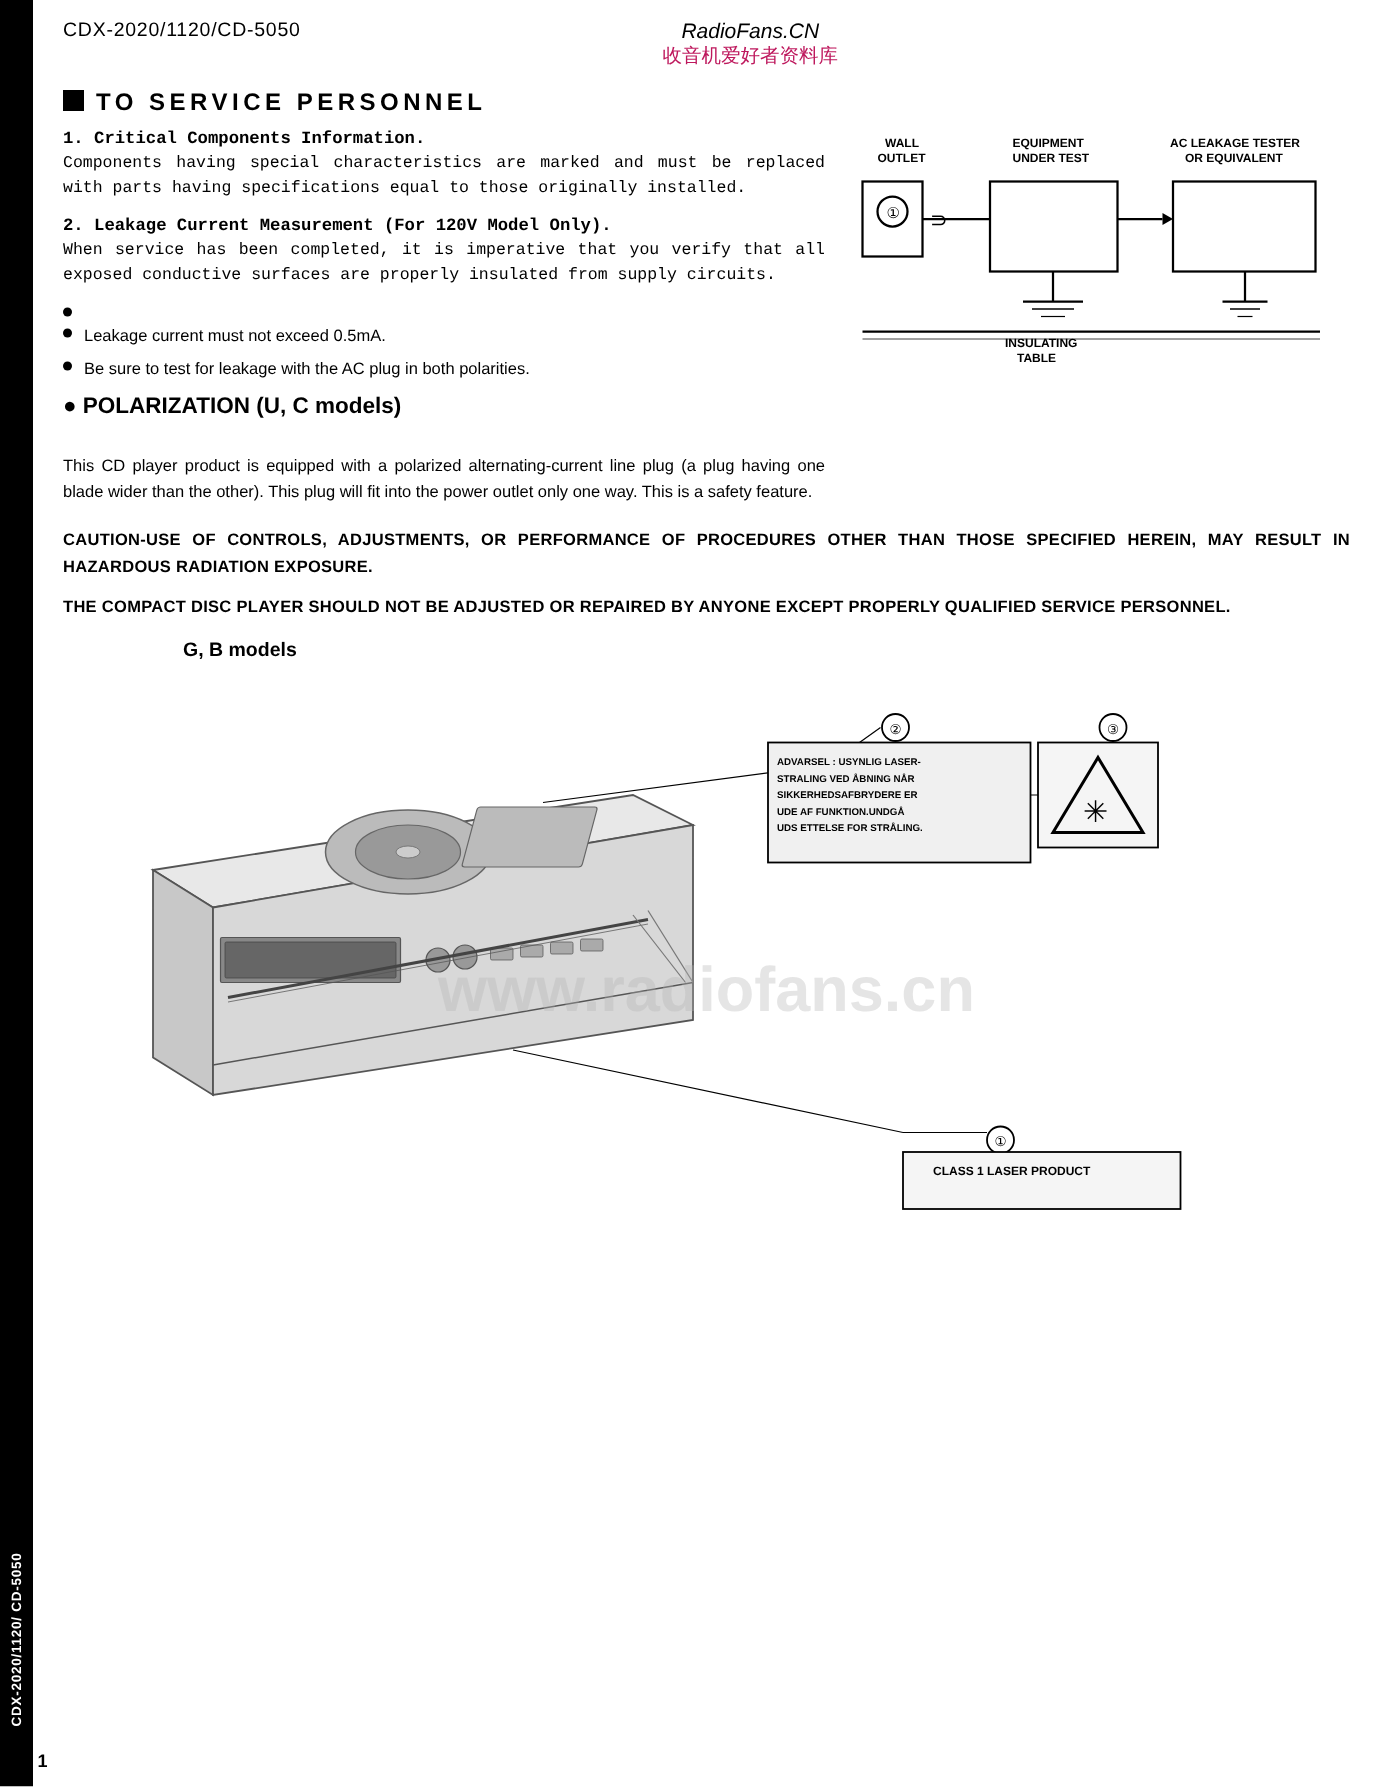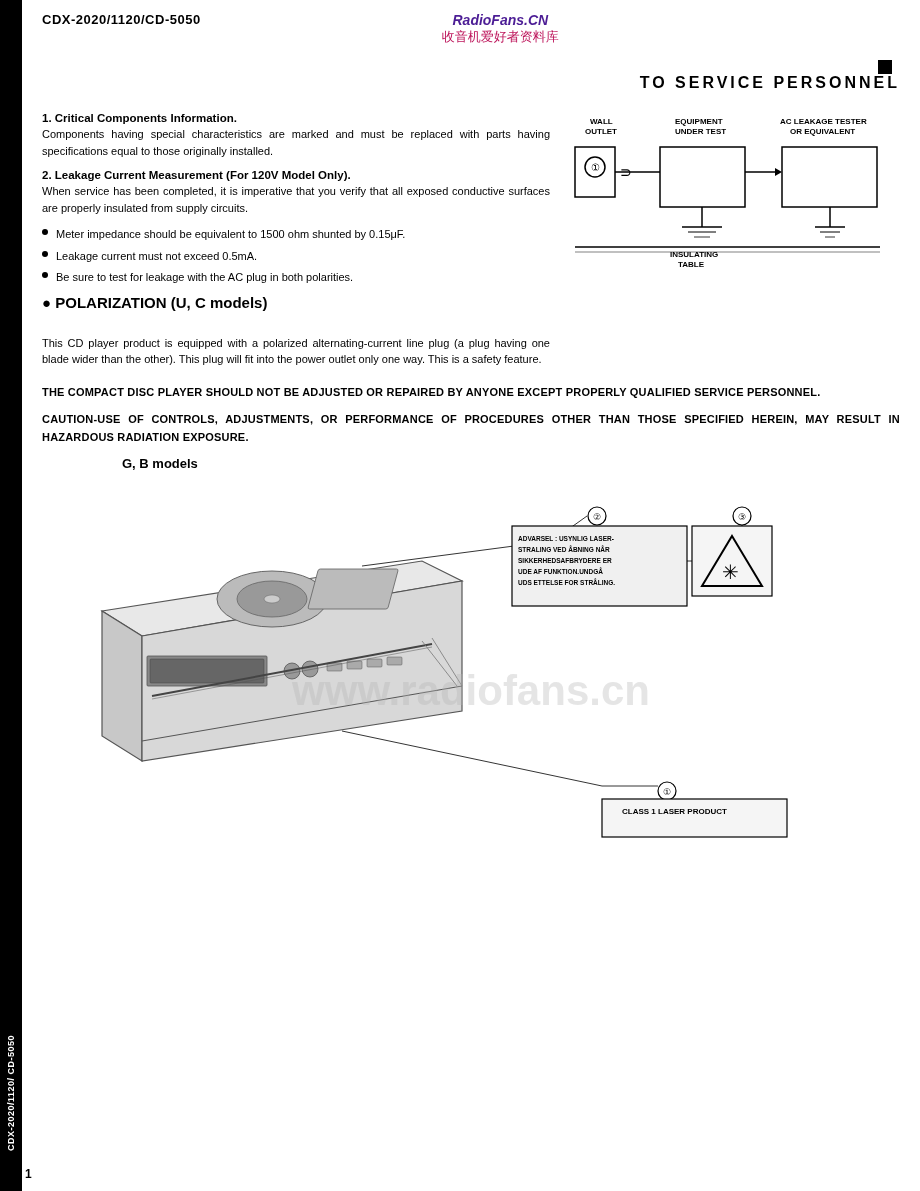--- a/index.html
+++ b/index.html
@@ -45,43 +45,42 @@
 
     
     .header-row {
       display: flex;
       justify-content: space-between;
       align-items: flex-start;
       margin-bottom: 14px;
     }
     .model-number {
       font-size: 13px;
-      font-weight: bold;
+      font-weight: normal;
       letter-spacing: 0.5px;
     }
     .website-info {
       text-align: center;
     }
     .website-name {
       font-size: 14px;
       font-style: italic;
-      color: #4c1d95;
-      font-weight: bold;
+      color: #000000;
+      font-weight: normal;
     }
     .website-chinese {
       font-size: 13px;
       color: #be185d;
     }
 
     
     .section-title {
       display: flex;
-      align-items: flex-end;
-      margin-bottom: 20px;
-      flex-direction: column;
+      align-items: flex-start;
+      margin-bottom: 8px;
     }
     .title-square {
       width: 14px;
       height: 14px;
       background: #000;
       margin-right: 8px;
       flex-shrink: 0;
     }
     .title-text {
       font-size: 16px;
@@ -100,20 +99,21 @@
       min-width: 0;
     }
     .diagram-column {
       width: 340px;
       flex-shrink: 0;
     }
 
     
     .numbered-item {
       margin-bottom: 10px;
+      font-family: Liberation Mono, monospace;
     }
     .numbered-item-header {
       font-size: 11.5px;
       font-weight: normal;
       margin-bottom: 2px;
     }
     .numbered-item-body {
       font-size: 11px;
       line-height: 1.5;
       text-align: justify;
@@ -245,21 +245,20 @@
       <div class="numbered-item">
         <div class="numbered-item-header">
           <strong>2. Leakage Current Measurement (For 120V Model Only).</strong>
         </div>
         <div class="numbered-item-body">When service has been completed, it is imperative that you verify that all exposed conductive surfaces are properly insulated from supply circuits.</div>
       </div>
 
       <div class="bullet-list">
         <div class="bullet-item">
           <div class="bullet-dot"></div>
-          <span class="bullet-text">Meter impedance should be equivalent to 1500 ohm shunted by 0.15μF.</span>
         </div>
         <div class="bullet-item">
           <div class="bullet-dot"></div>
           <span class="bullet-text">Leakage current must not exceed 0.5mA.</span>
         </div>
         <div class="bullet-item">
           <div class="bullet-dot"></div>
           <span class="bullet-text">Be sure to test for leakage with the AC plug in both polarities.</span>
         </div>
       </div>
@@ -312,22 +311,22 @@
         <text x="110" y="145" font-size="8" font-weight="bold" font-family="Arial">INSULATING</text>
         <text x="118" y="155" font-size="8" font-weight="bold" font-family="Arial">TABLE</text>
 
         <line x1="15" y1="135" x2="320" y2="135" stroke="#000" stroke-width="1.5"></line>
         <line x1="15" y1="140" x2="320" y2="140" stroke="#000" stroke-width="0.5"></line>
       </svg>
     </div>
 
   </div>
 
+  <div class="warning-block">CAUTION-USE OF CONTROLS, ADJUSTMENTS, OR PERFORMANCE OF PROCEDURES OTHER THAN THOSE SPECIFIED HEREIN, MAY RESULT IN HAZARDOUS RADIATION EXPOSURE.</div>
   <div class="warning-block">THE COMPACT DISC PLAYER SHOULD NOT BE ADJUSTED OR REPAIRED BY ANYONE EXCEPT PROPERLY QUALIFIED SERVICE PERSONNEL.</div>
-  <div class="warning-block">CAUTION-USE OF CONTROLS, ADJUSTMENTS, OR PERFORMANCE OF PROCEDURES OTHER THAN THOSE SPECIFIED HEREIN, MAY RESULT IN HAZARDOUS RADIATION EXPOSURE.</div>
 
   <div class="gb-models-section">
     <div class="gb-models-label">G, B models</div>
 
     <div class="device-area" style="position:relative;">
 
       
       <div class="watermark">www.radiofans.cn</div>
 
       

